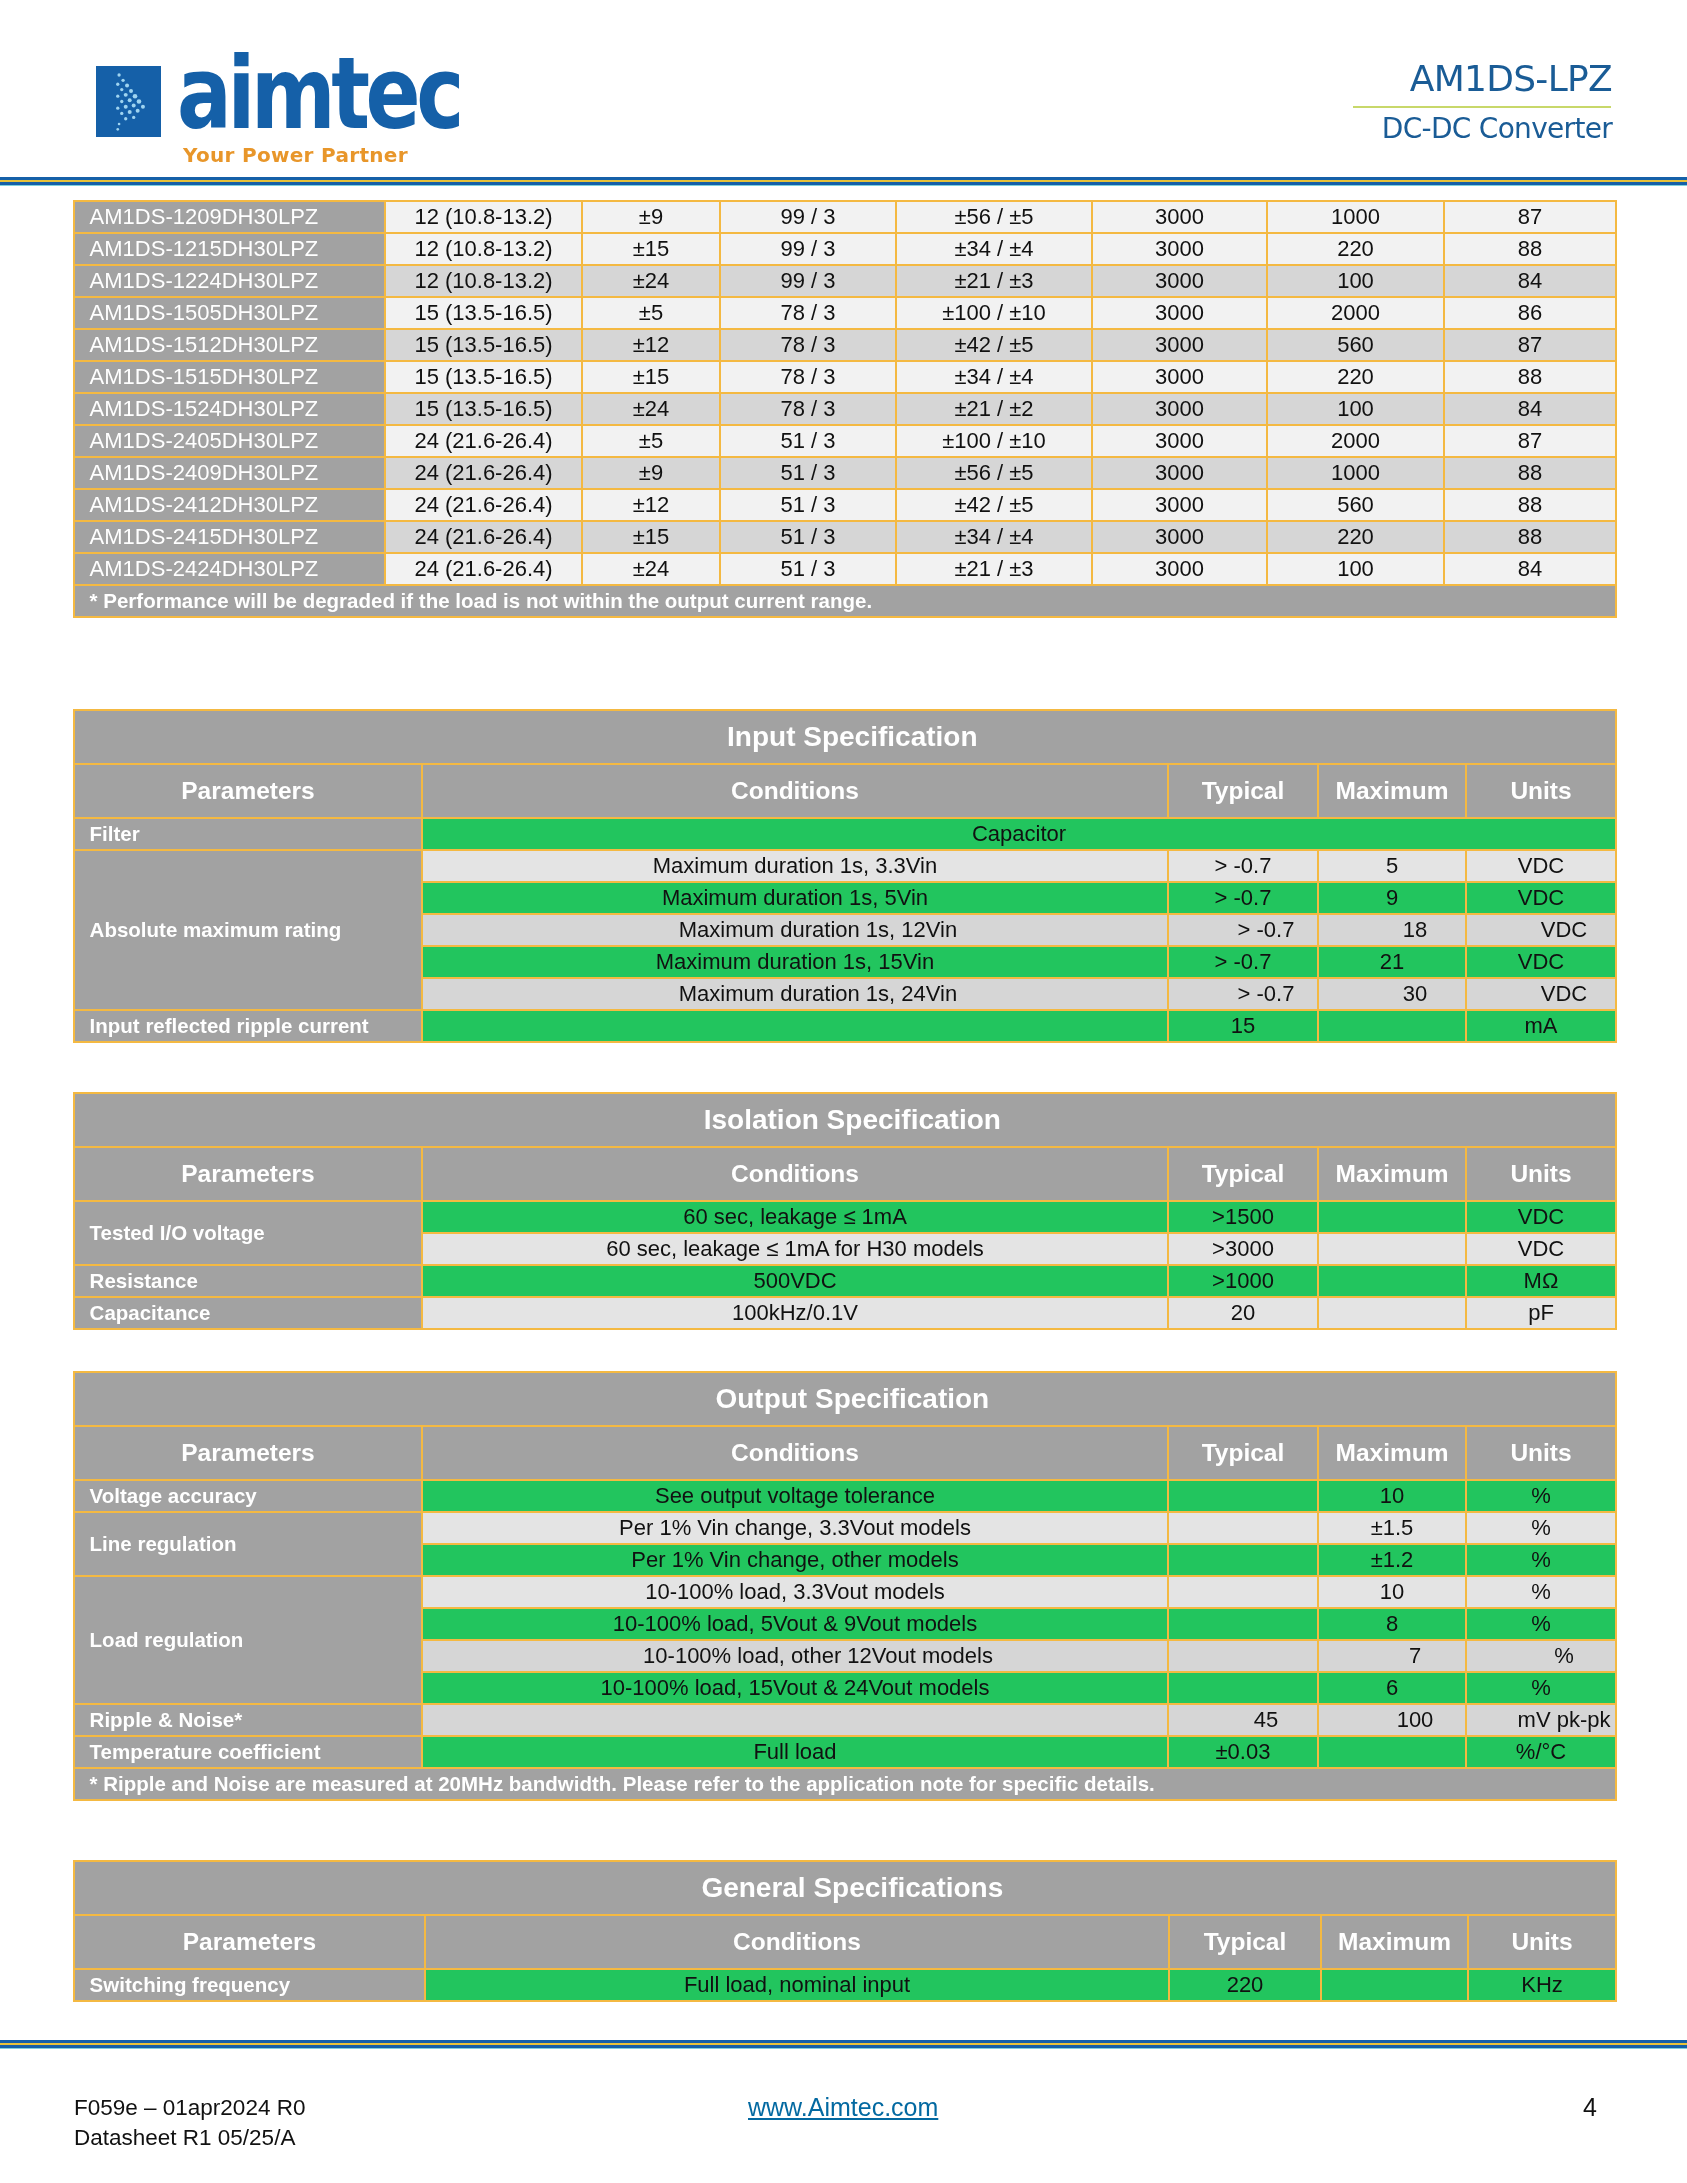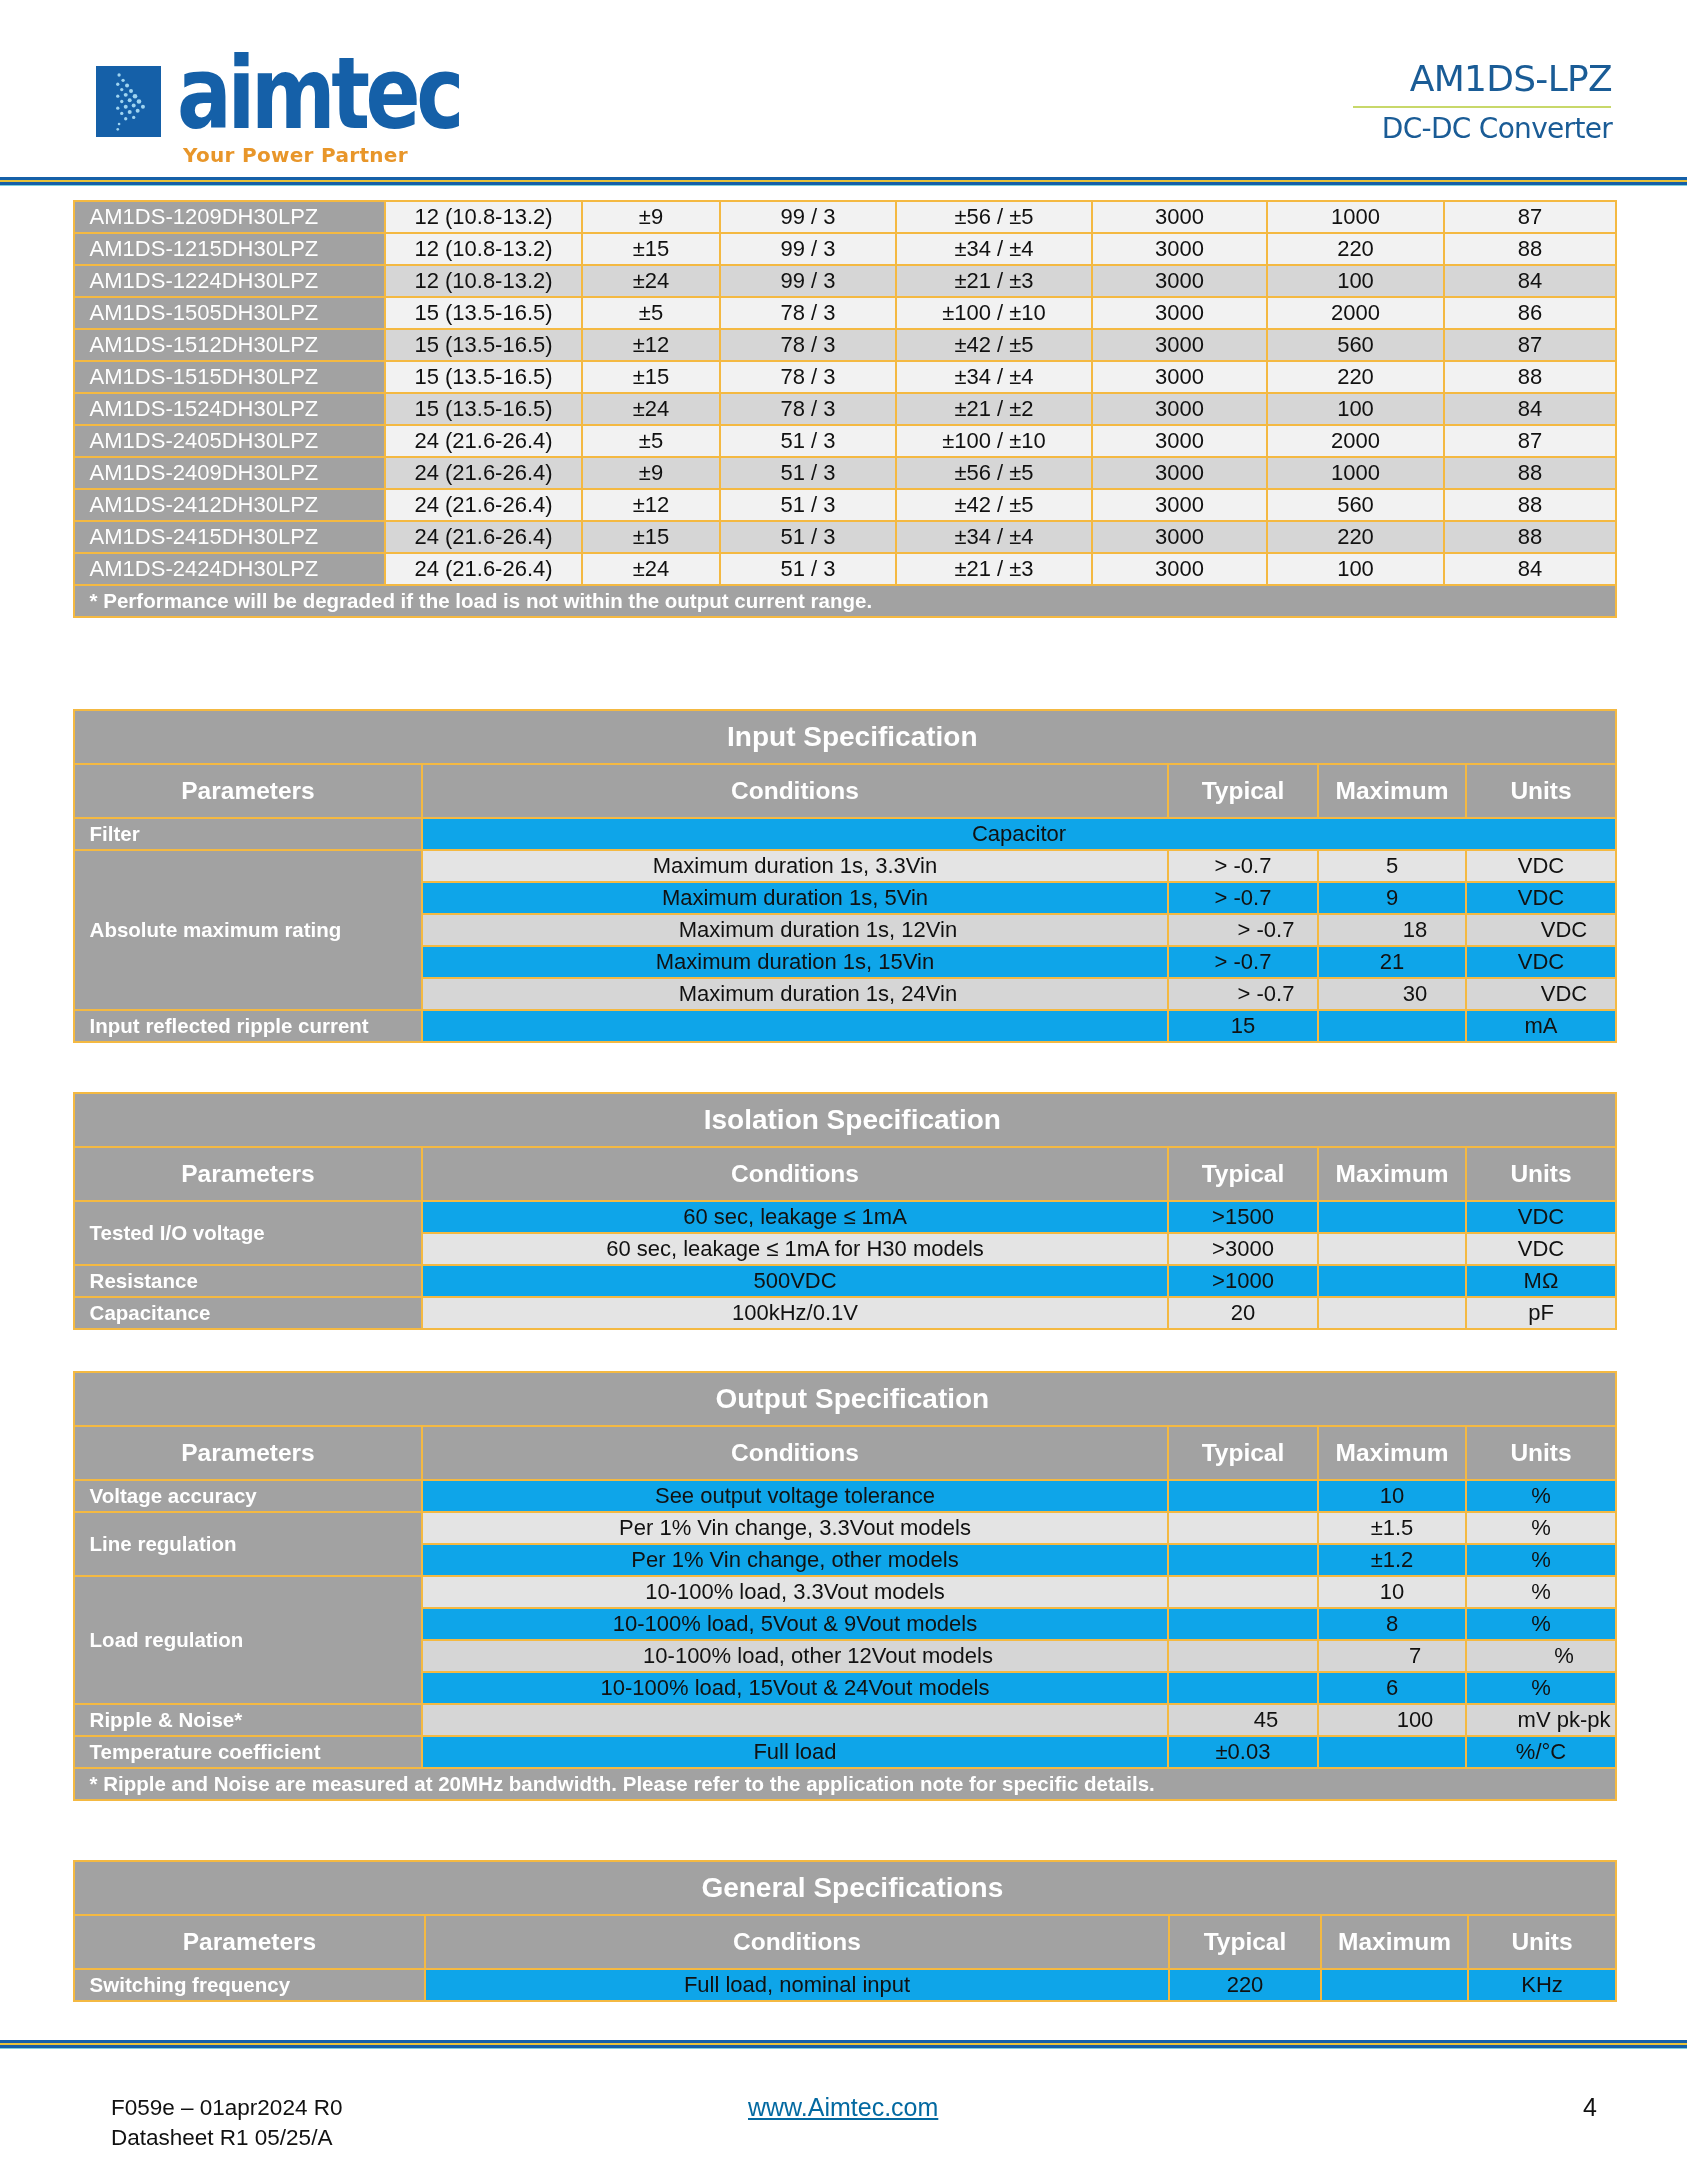--- a/index.html
+++ b/index.html
@@ -28,26 +28,26 @@
   .models td { height: 30px; }
   .models td.model { background: #a2a2a2; color: #ffffff; text-align: left; padding-left: 14.6px; margin-top: 32px; }
   .models tr.odd td.v { background: #f2f2f2; }
   .models tr.even td.v { background: #d6d6d6; }
   .note { background: #a2a2a2 !important; color: #ffffff !important; text-align: left !important; padding-left: 14.6px !important; font-weight: bold; font-size: 20.5px !important; height: 30px; }
 
   .spec .sec-title { background: #a2a2a2; color: #ffffff; text-align: center; padding-left: 14.6px; font-weight: bold; font-size: 28px; height: 52px; }
   .spec th { background: #a2a2a2; color: #ffffff; font-weight: bold; font-size: 24.5px; height: 52px; }
   .spec td { height: 30px; }
   .spec td.param { background: #a2a2a2; color: #ffffff; font-weight: bold; text-align: left; padding-left: 14.6px; font-size: 20.5px; }
-  .spec tr.r-light td.v { background: #0ea5e9; }
+  .spec tr.r-light td.v { background: #22c55e; }
   .spec tr.r-mid td.v { background: #e4e4e4; }
   .spec tr.r-dark td.v { background: #d6d6d6; padding-left: 46px; }
 
   
-  .foot-left { position: absolute; left: 74px; top: 2093px; font-size: 22.5px; line-height: 30px; color: #111; margin-left: 37px; }
+  .foot-left { position: absolute; left: 74px; top: 2093px; font-size: 22.5px; line-height: 30px; color: #111; }
   .foot-link { position: absolute; left: 748px; top: 2093px; font-size: 25px; color: #0369a1; text-decoration: underline; }
   .foot-page { position: absolute; left: 1583px; top: 2093px; font-size: 25px; color: #111; }
 </style>
 </head>
 <body>
 
 <div class="logo">
   <div class="logo-mark">
     <svg class="dots" viewBox="0 0 60 92">
       <g fill="#9fd4f0">

